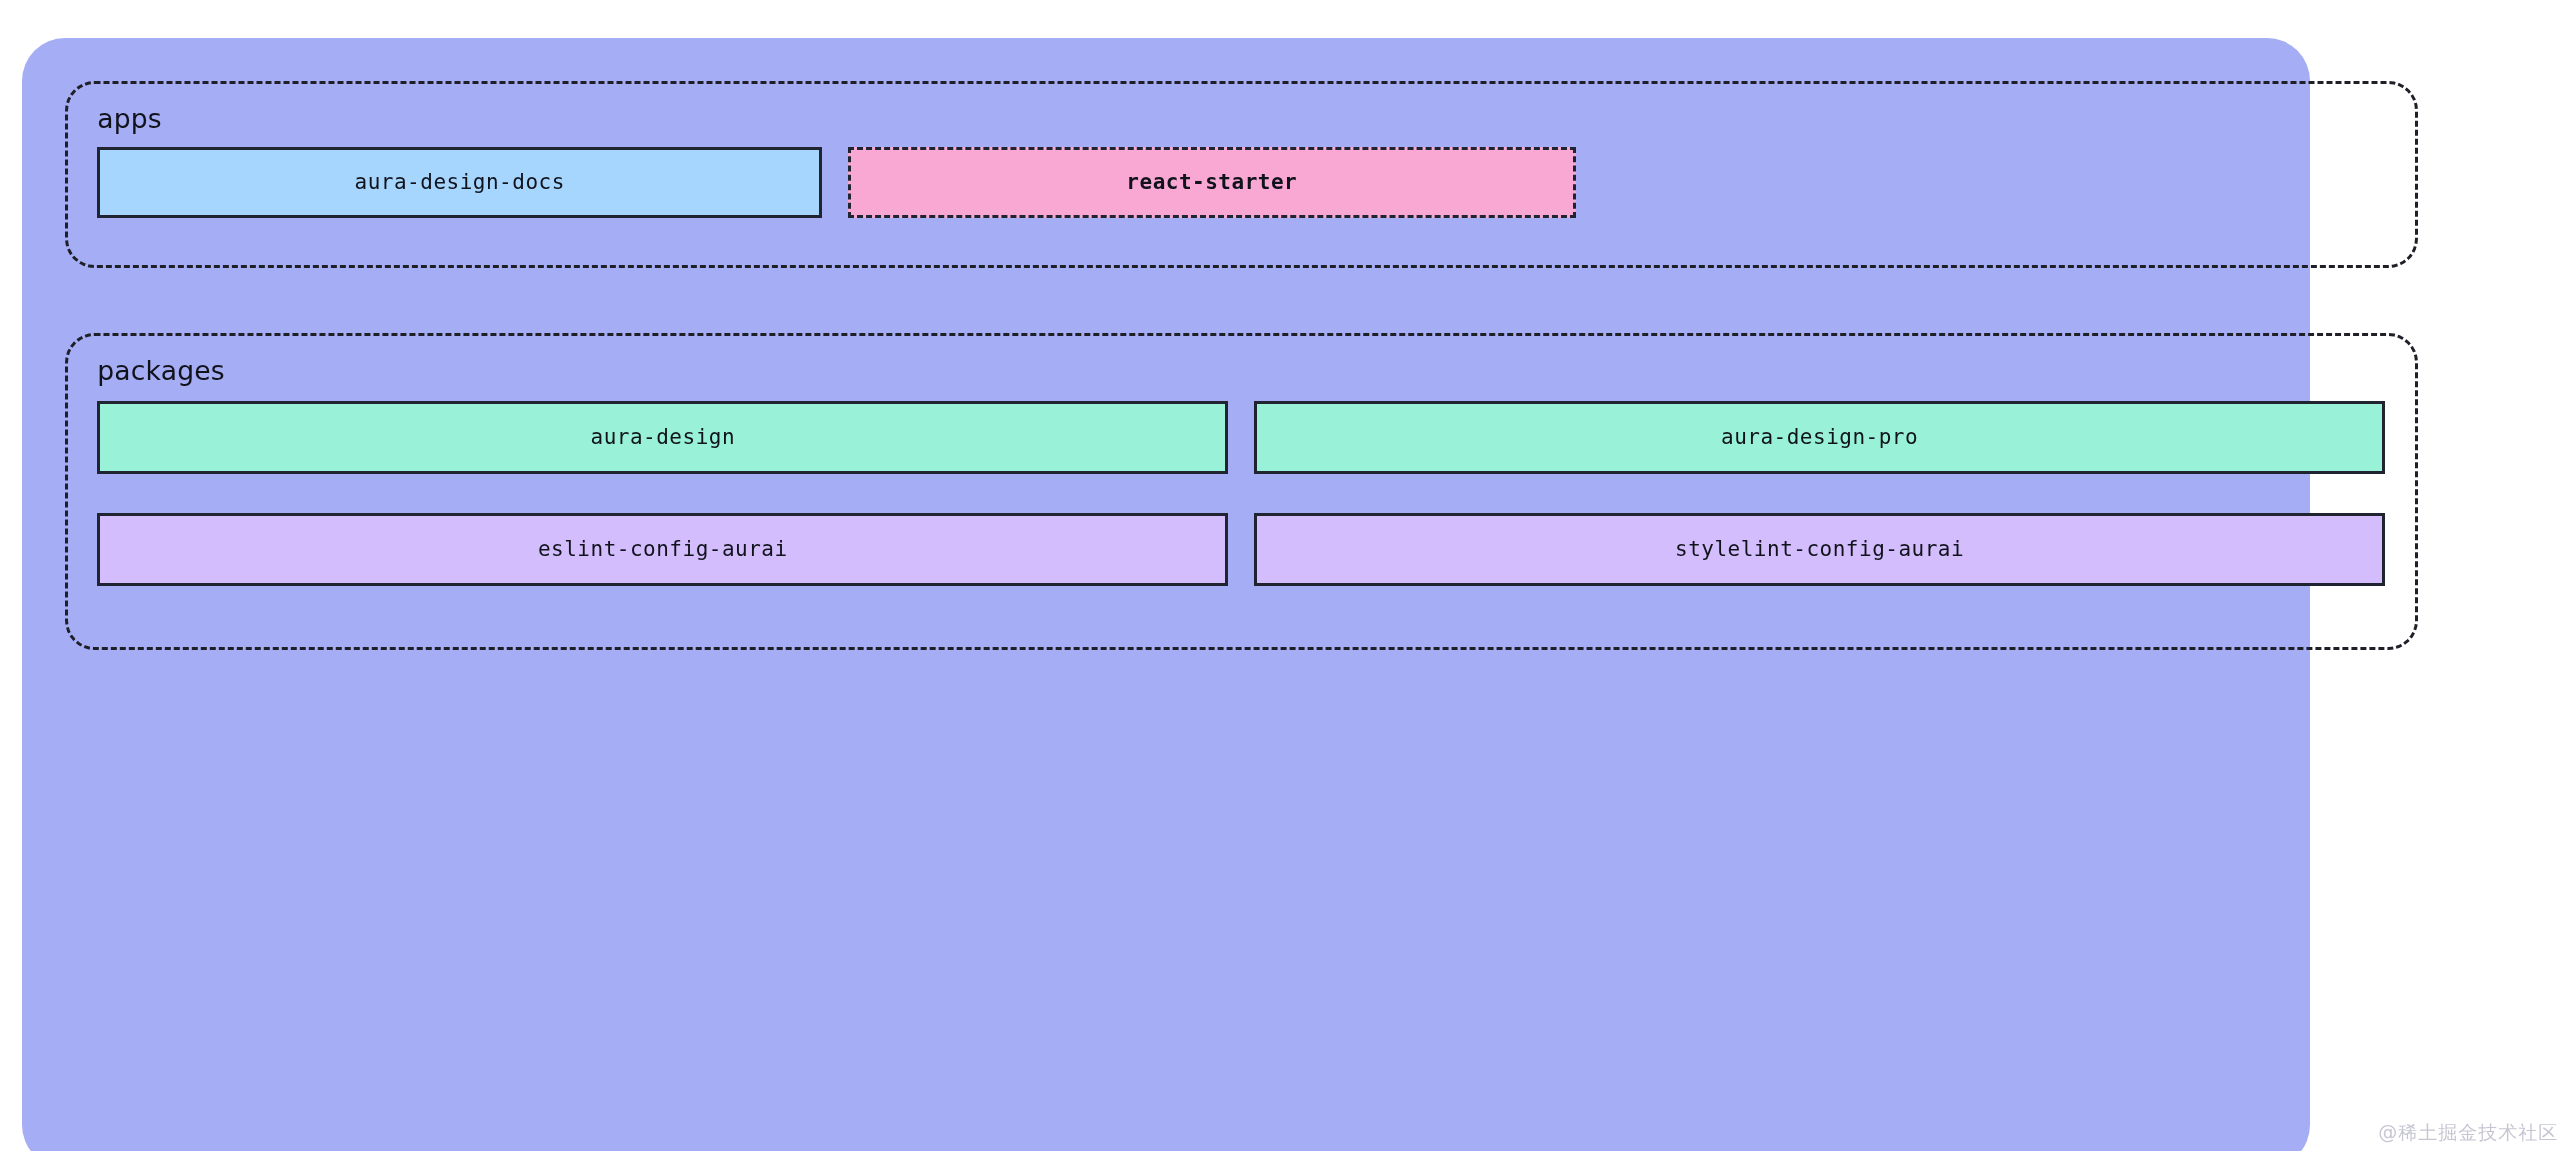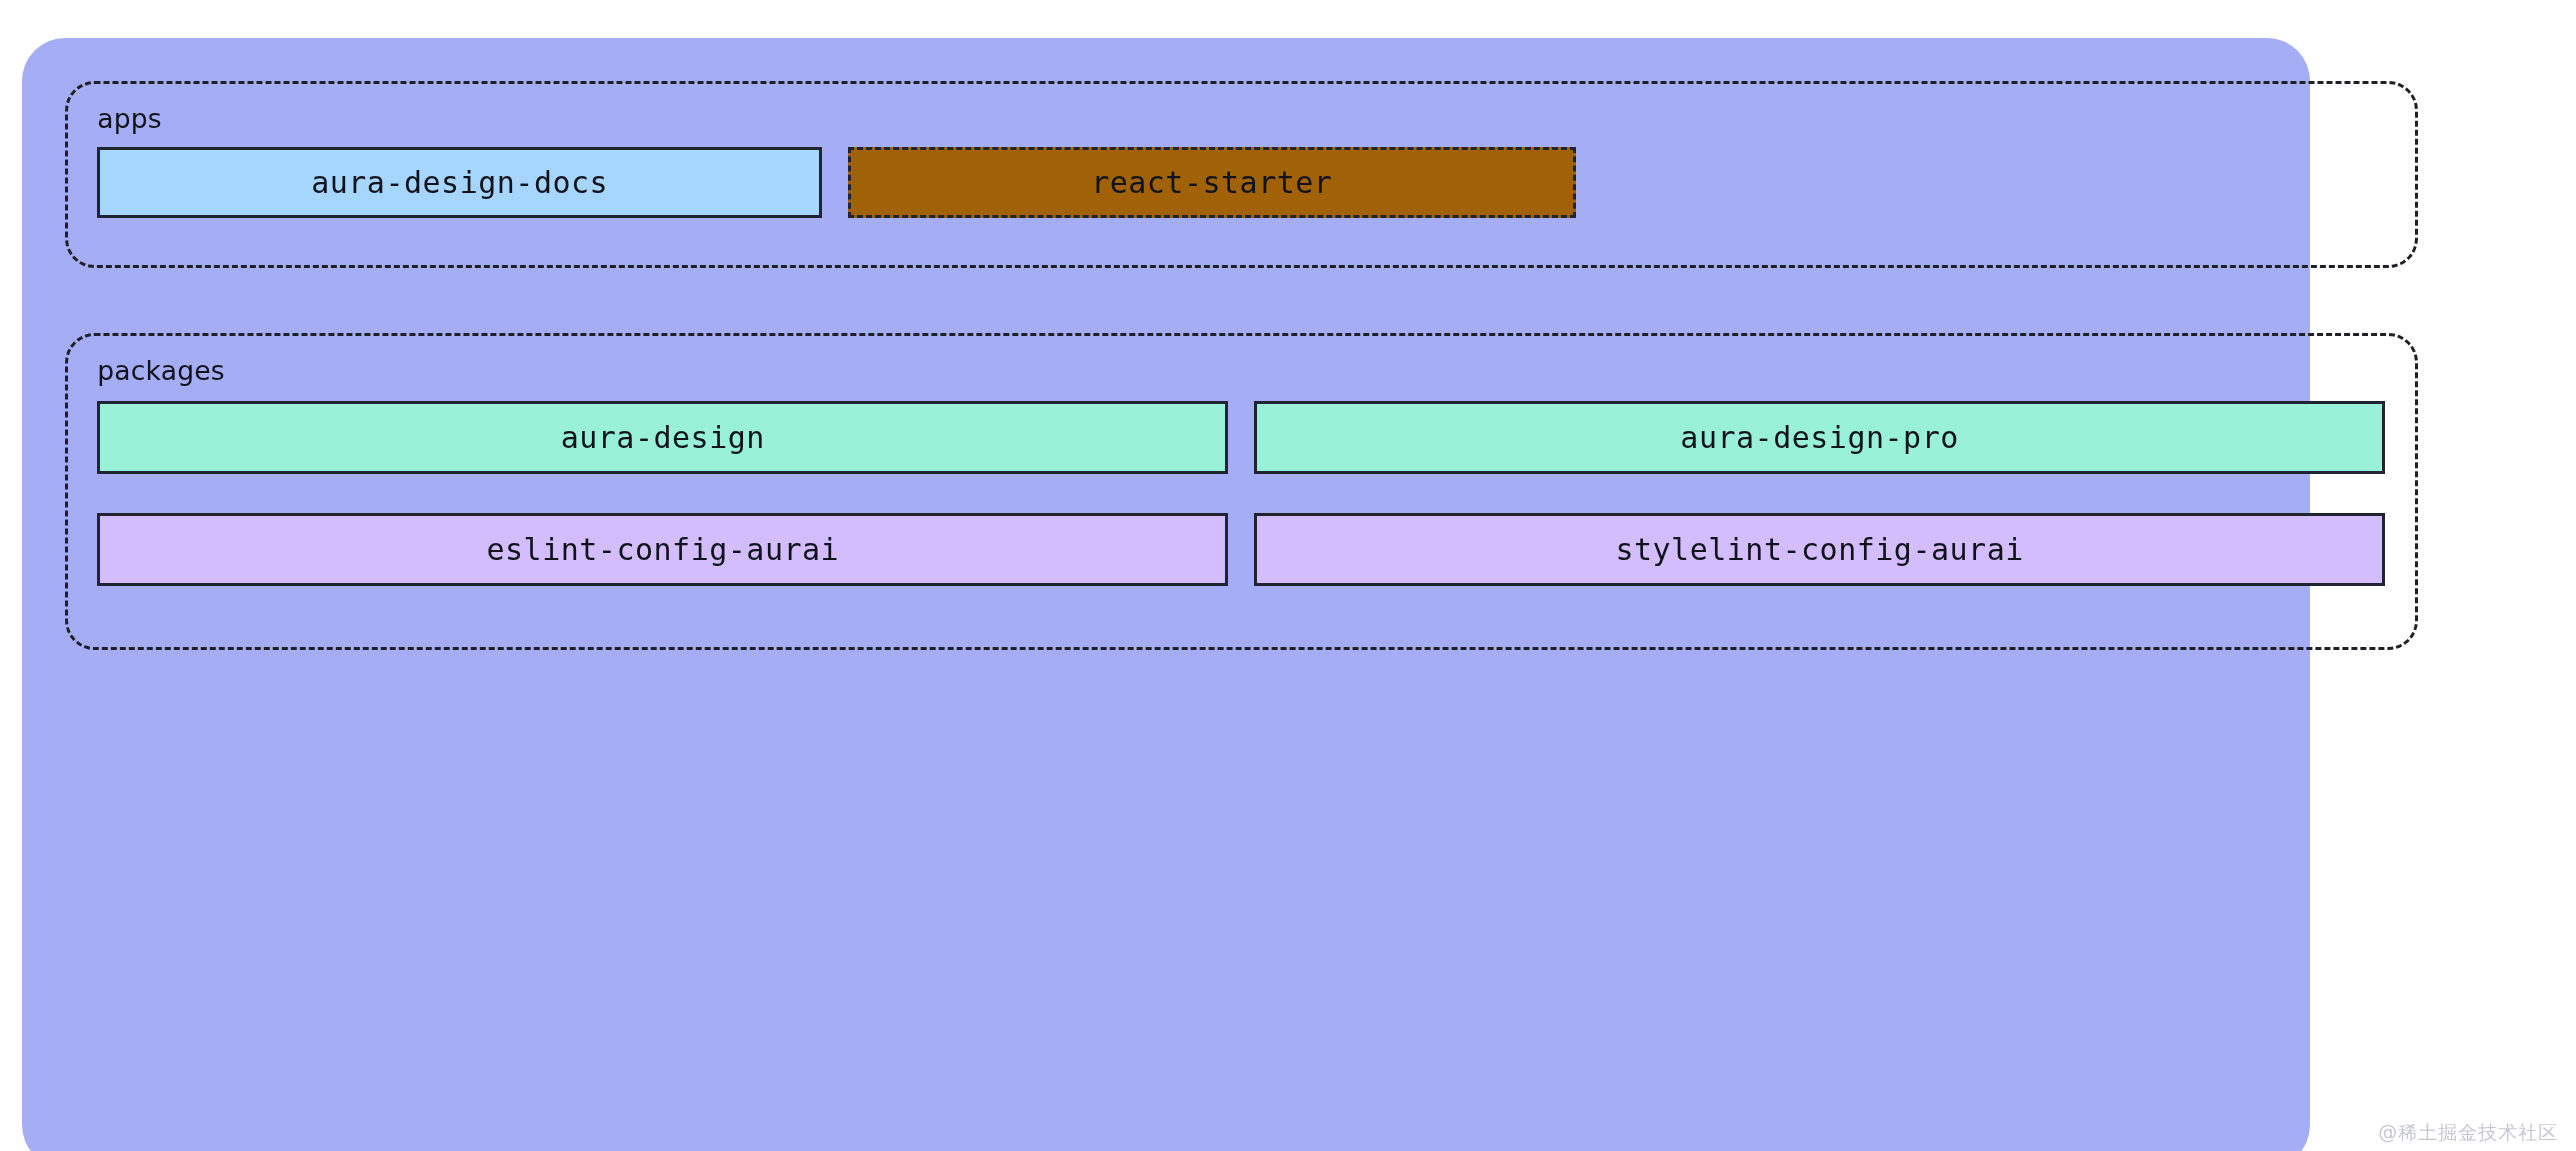--- a/index.html
+++ b/index.html
@@ -73,31 +73,31 @@
   .row-pkg-2  { top: 177px; height: 73px; }
 
   
   .node {
     box-sizing: border-box;
     display: flex;
     align-items: center;
     justify-content: center;
     border: 3px solid #1f2430;
     font-family: "DejaVu Sans Mono", monospace;
-    font-size: 30px;
+    font-size: 21px;
     font-weight: 400;
     color: #10131c;
     letter-spacing: 0.5px;
     white-space: nowrap;
     text-align: right;
   }
   .node.dashed { border-style: dashed; border-width: 3px; }
 
   .fill-blue   { background: #a6d5fd; }
-  .fill-gray   { background: #a16207; }
+  .fill-gray   { background: #f9a8d4; font-weight: bold; }
   .fill-mint   { background: #99f2d8; }
   .fill-violet { background: #d4bdfd; }
 
   
   .w-docs   { flex: 0 0 725px; }
   .w-react  { flex: 0 0 728px; }
   .w-vue    { flex: 0 0 728px; }
   .w-half   { flex: 1 1 0; }
 
   

